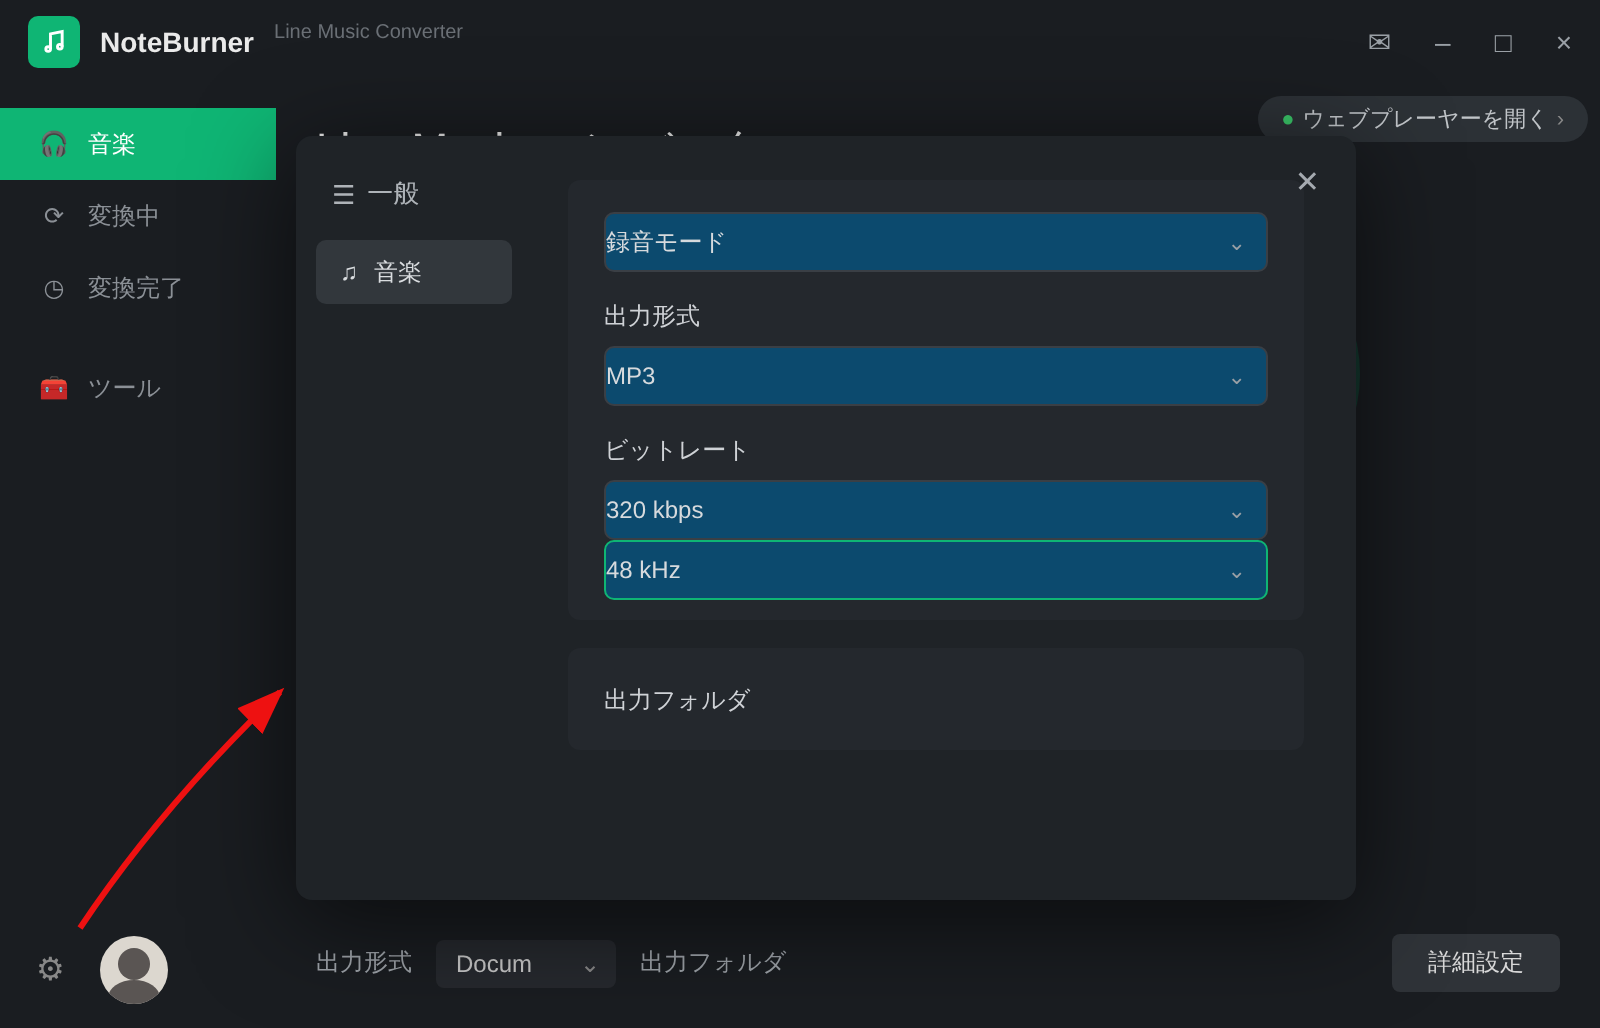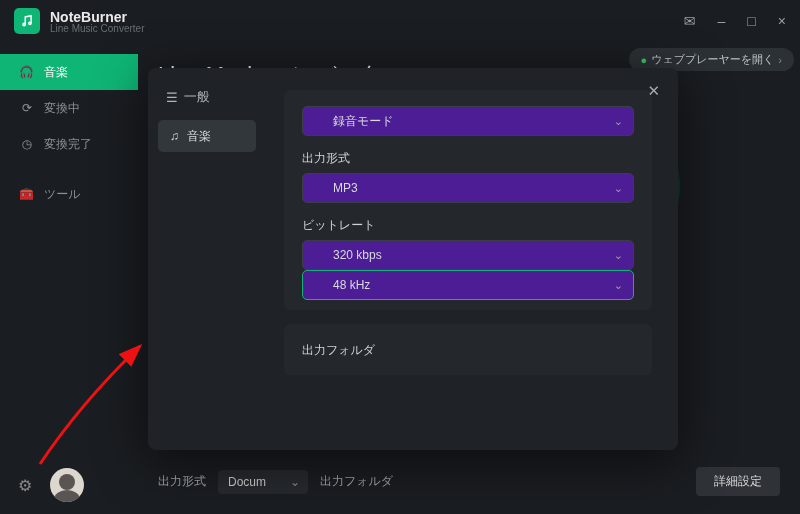--- a/index.html
+++ b/index.html
@@ -17,21 +17,21 @@
   height: 42px; display: flex; align-items: center;
   padding: 0 14px;
 }
 .logo-box {
   width: 26px; height: 26px; background: #0fb574; border-radius: 5px;
   display: flex; align-items: center; justify-content: center;
   color: #fff; font-weight: bold; font-size: 14px;
 }
 .app-title { margin-left: 10px; color: #eaeaea; font-size: 14px; font-weight: 600; }
 .app-sub { margin-left: 10px; color: #6a6f75; font-size: 10px; margin-top: -2px;}
-.title-col { display:flex; flex-direction:column; }
+.title-col { display:flex; flex-direction:row; }
 .win-controls { margin-left: auto; display: flex; gap: 22px; color: #9aa0a6; font-size: 14px;}
 .win-controls span { cursor: pointer; }
 
 .content { display: flex; height: calc(100% - 42px); }
 .sidebar { width: 138px; padding-top: 12px; position:relative;}
 .side-item {
   height: 36px; display: flex; align-items: center;
   padding-left: 20px; gap: 10px; color: #8b9096; font-size: 12px;
 }
 .side-item.active { background: #0fb574; color: #fff; }
@@ -82,22 +82,22 @@
 .modal-main { flex:1; padding: 22px 26px 10px 18px; overflow:hidden; position:relative;}
 .modal-title { font-size:16px; color:#f0f0f0; margin-bottom:16px;}
 .close-x { position:absolute; top:14px; right:18px; color:#a5aab0; font-size:15px; cursor:pointer;}
 .settings-card {
   background:#24282d; border-radius:6px; padding: 16px 18px 10px;
 }
 .settings-card + .settings-card { margin-top:14px; }
 .field-label { color:#cfd2d6; font-size:12px; margin-bottom:6px; margin-top:2px;}
 .field-label.mid { margin-top:14px; }
 .select {
-  height:30px; background:#4c1d95; border:1px solid #3a3f45; border-radius:5px;
-  display:flex; align-items:center; padding:0 30px; color:#d7dadd; font-size:12px;
+  height:30px; background:#0c4a6e; border:1px solid #3a3f45; border-radius:5px;
+  display:flex; align-items:center; padding:0 0; color:#d7dadd; font-size:12px;
   position:relative;
 }
 .select.active { border-color:#0fb574; }
 .select .chev { position:absolute; right:10px; color:#9aa0a6; font-size:11px;}
 .bg-circle {
   position:absolute; top:70px; right:120px; width:150px; height:150px; border-radius:50%;
   background: radial-gradient(circle, #0f8a5e 0%, #0b6b49 70%);
   opacity:.35;
 }
 svg { display:block; }

